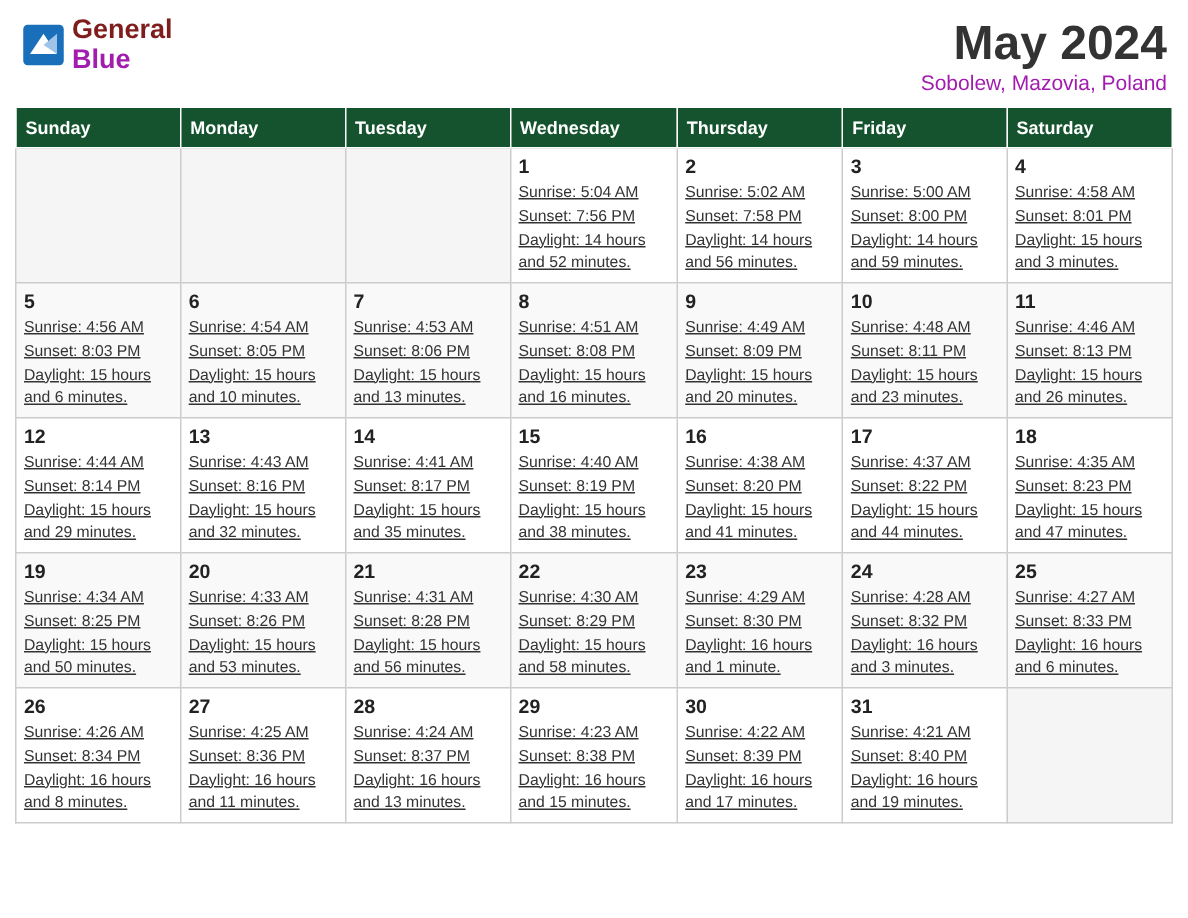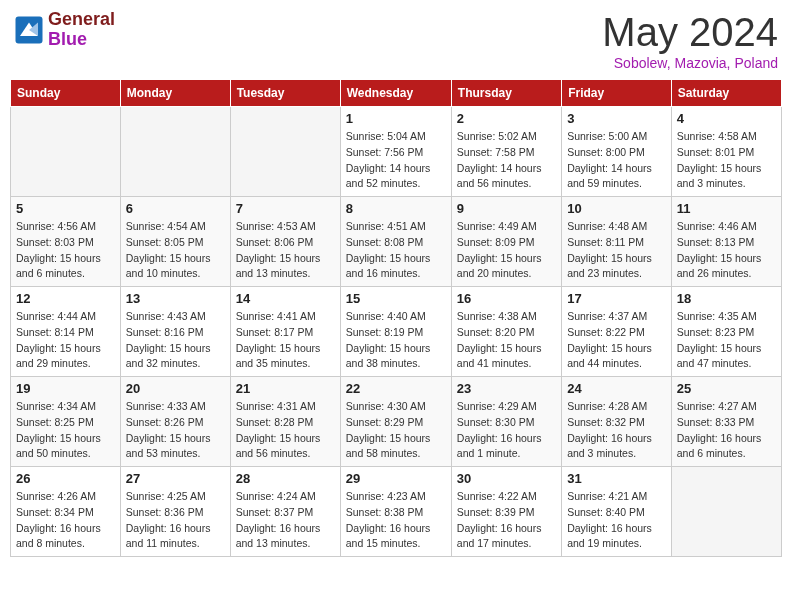--- a/index.html
+++ b/index.html
@@ -32,35 +32,35 @@
       color: #7f1d1d;
     }
     .logo-icon {
       width: 30px;
       height: 30px;
     }
     .title-block {
       text-align: right;
     }
     .main-title {
-      font-size: 40px;
-      font-weight: normal;
+      font-size: 32px;
+      font-weight: bold;
       color: #333;
     }
     .subtitle {
       font-size: 14px;
       color: #a21caf;
     }
     .calendar {
       width: 100%;
       border-collapse: collapse;
       font-size: 11px;
     }
     .calendar th {
-      background-color: #b91c1c;
+      background-color: #14532d;
       color: #fff;
       text-align: left;
       padding: 6px 6px;
       font-size: 12px;
       font-weight: bold;
       border: 1px solid #fff;
     }
     .calendar td {
       border: 1px solid #ccc;
       vertical-align: top;
@@ -83,20 +83,21 @@
       font-size: 13px;
       font-weight: bold;
       color: #222;
       display: block;
       margin-bottom: 3px;
     }
     .day-info {
       color: #333;
       line-height: 1.5;
       font-size: 10.5px;
+      text-decoration: underline;
     }
   </style>
 </head>
 <body>
 
 <div class="header">
   <div class="logo">
     <svg class="logo-icon" viewBox="0 0 40 40">
       <rect x="2" y="2" width="36" height="36" rx="4" fill="#1a6fba"></rect>
       <polygon points="8,28 20,10 32,28" fill="white"></polygon>

